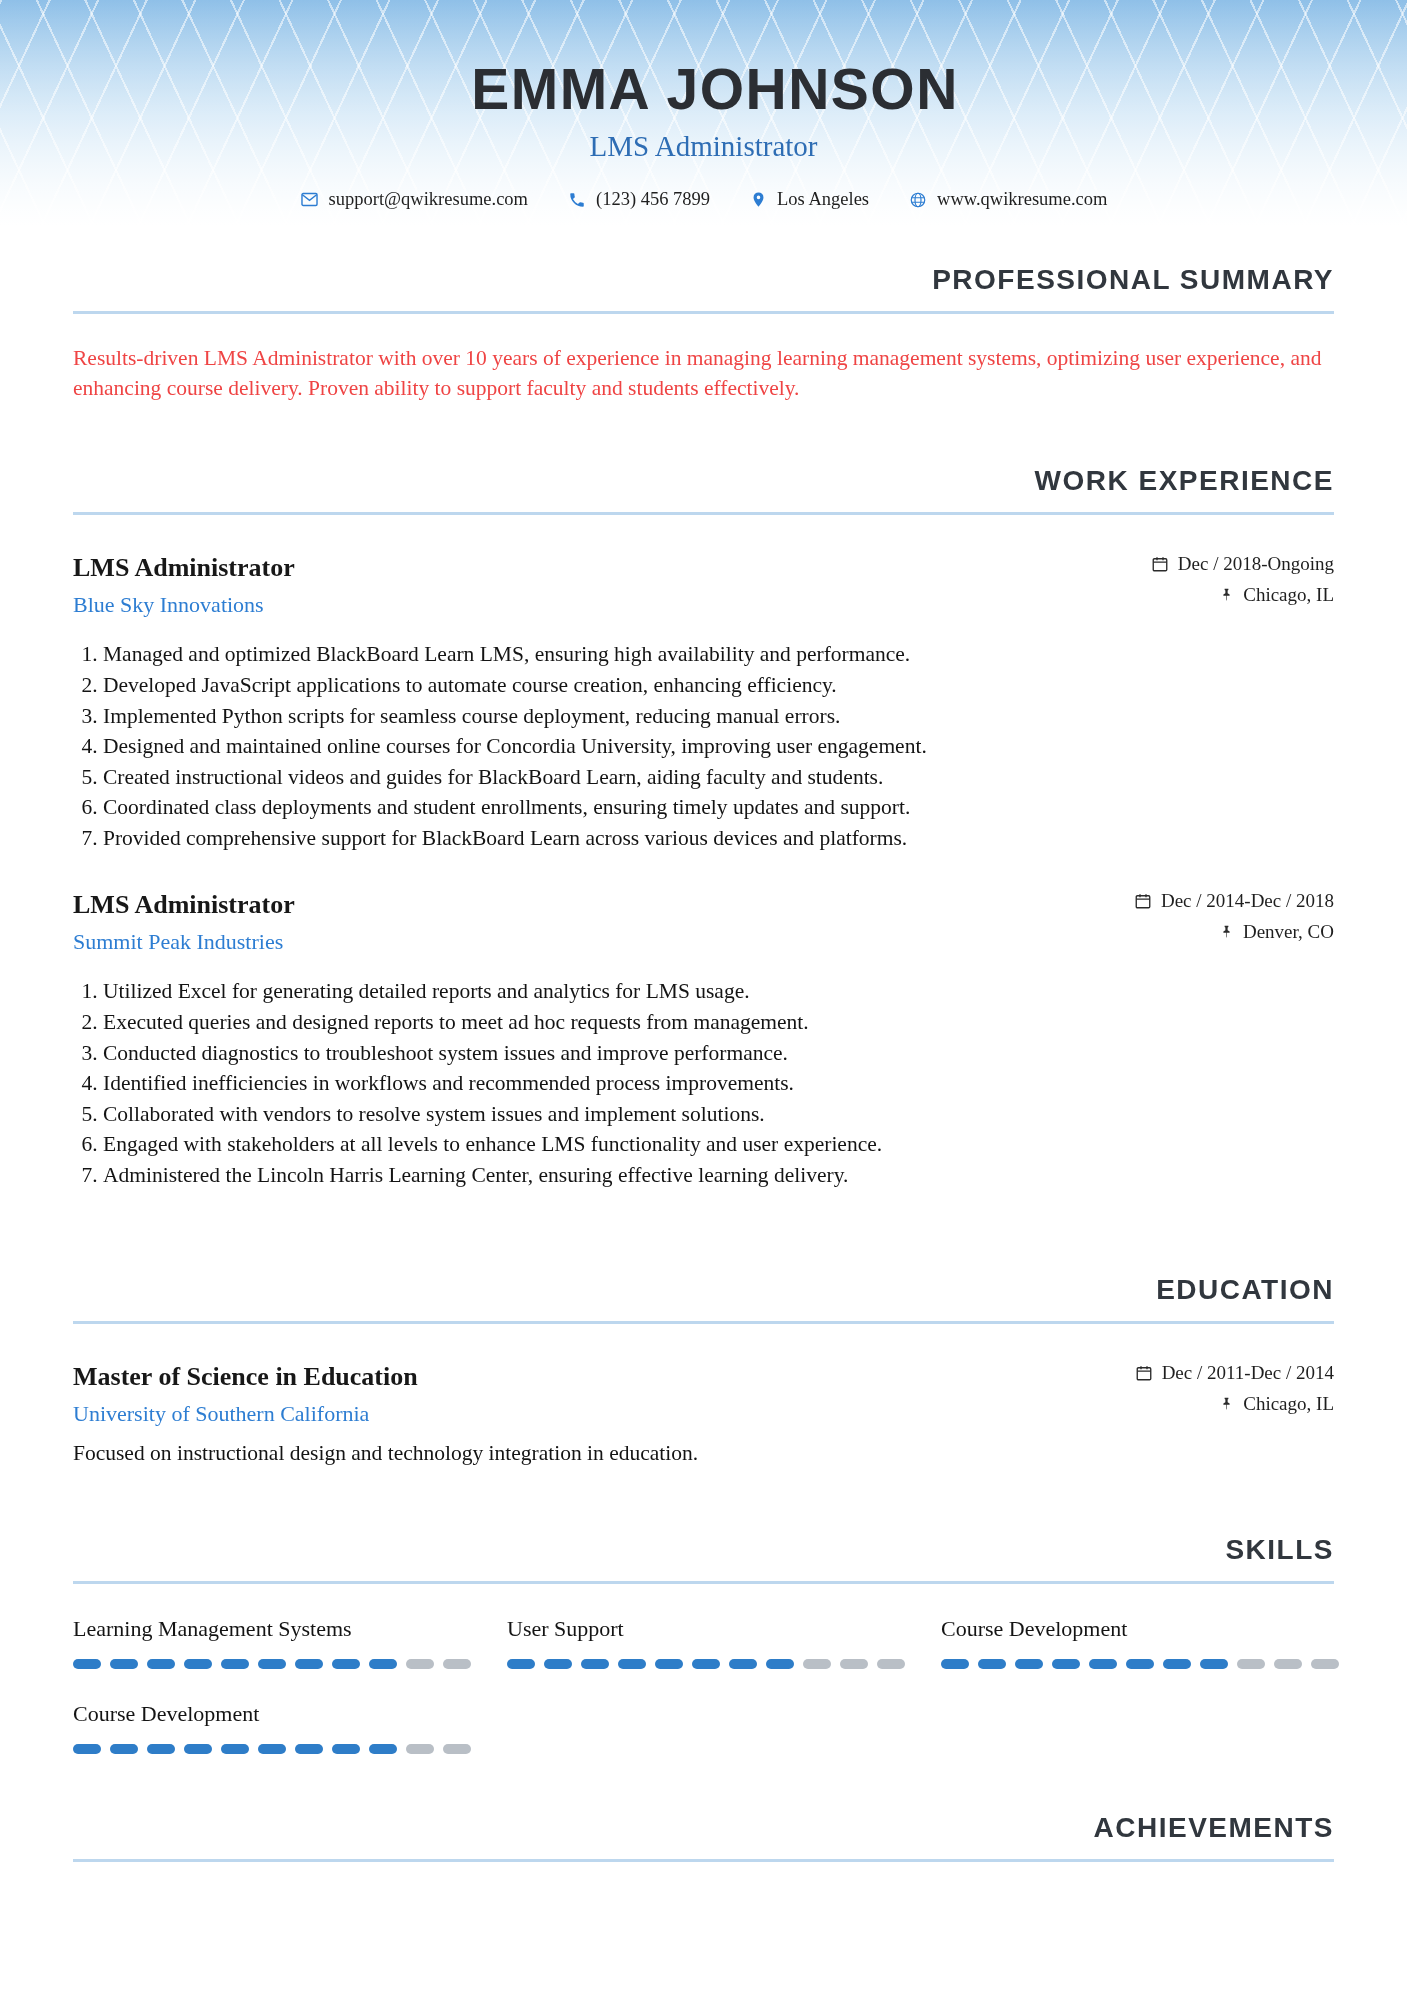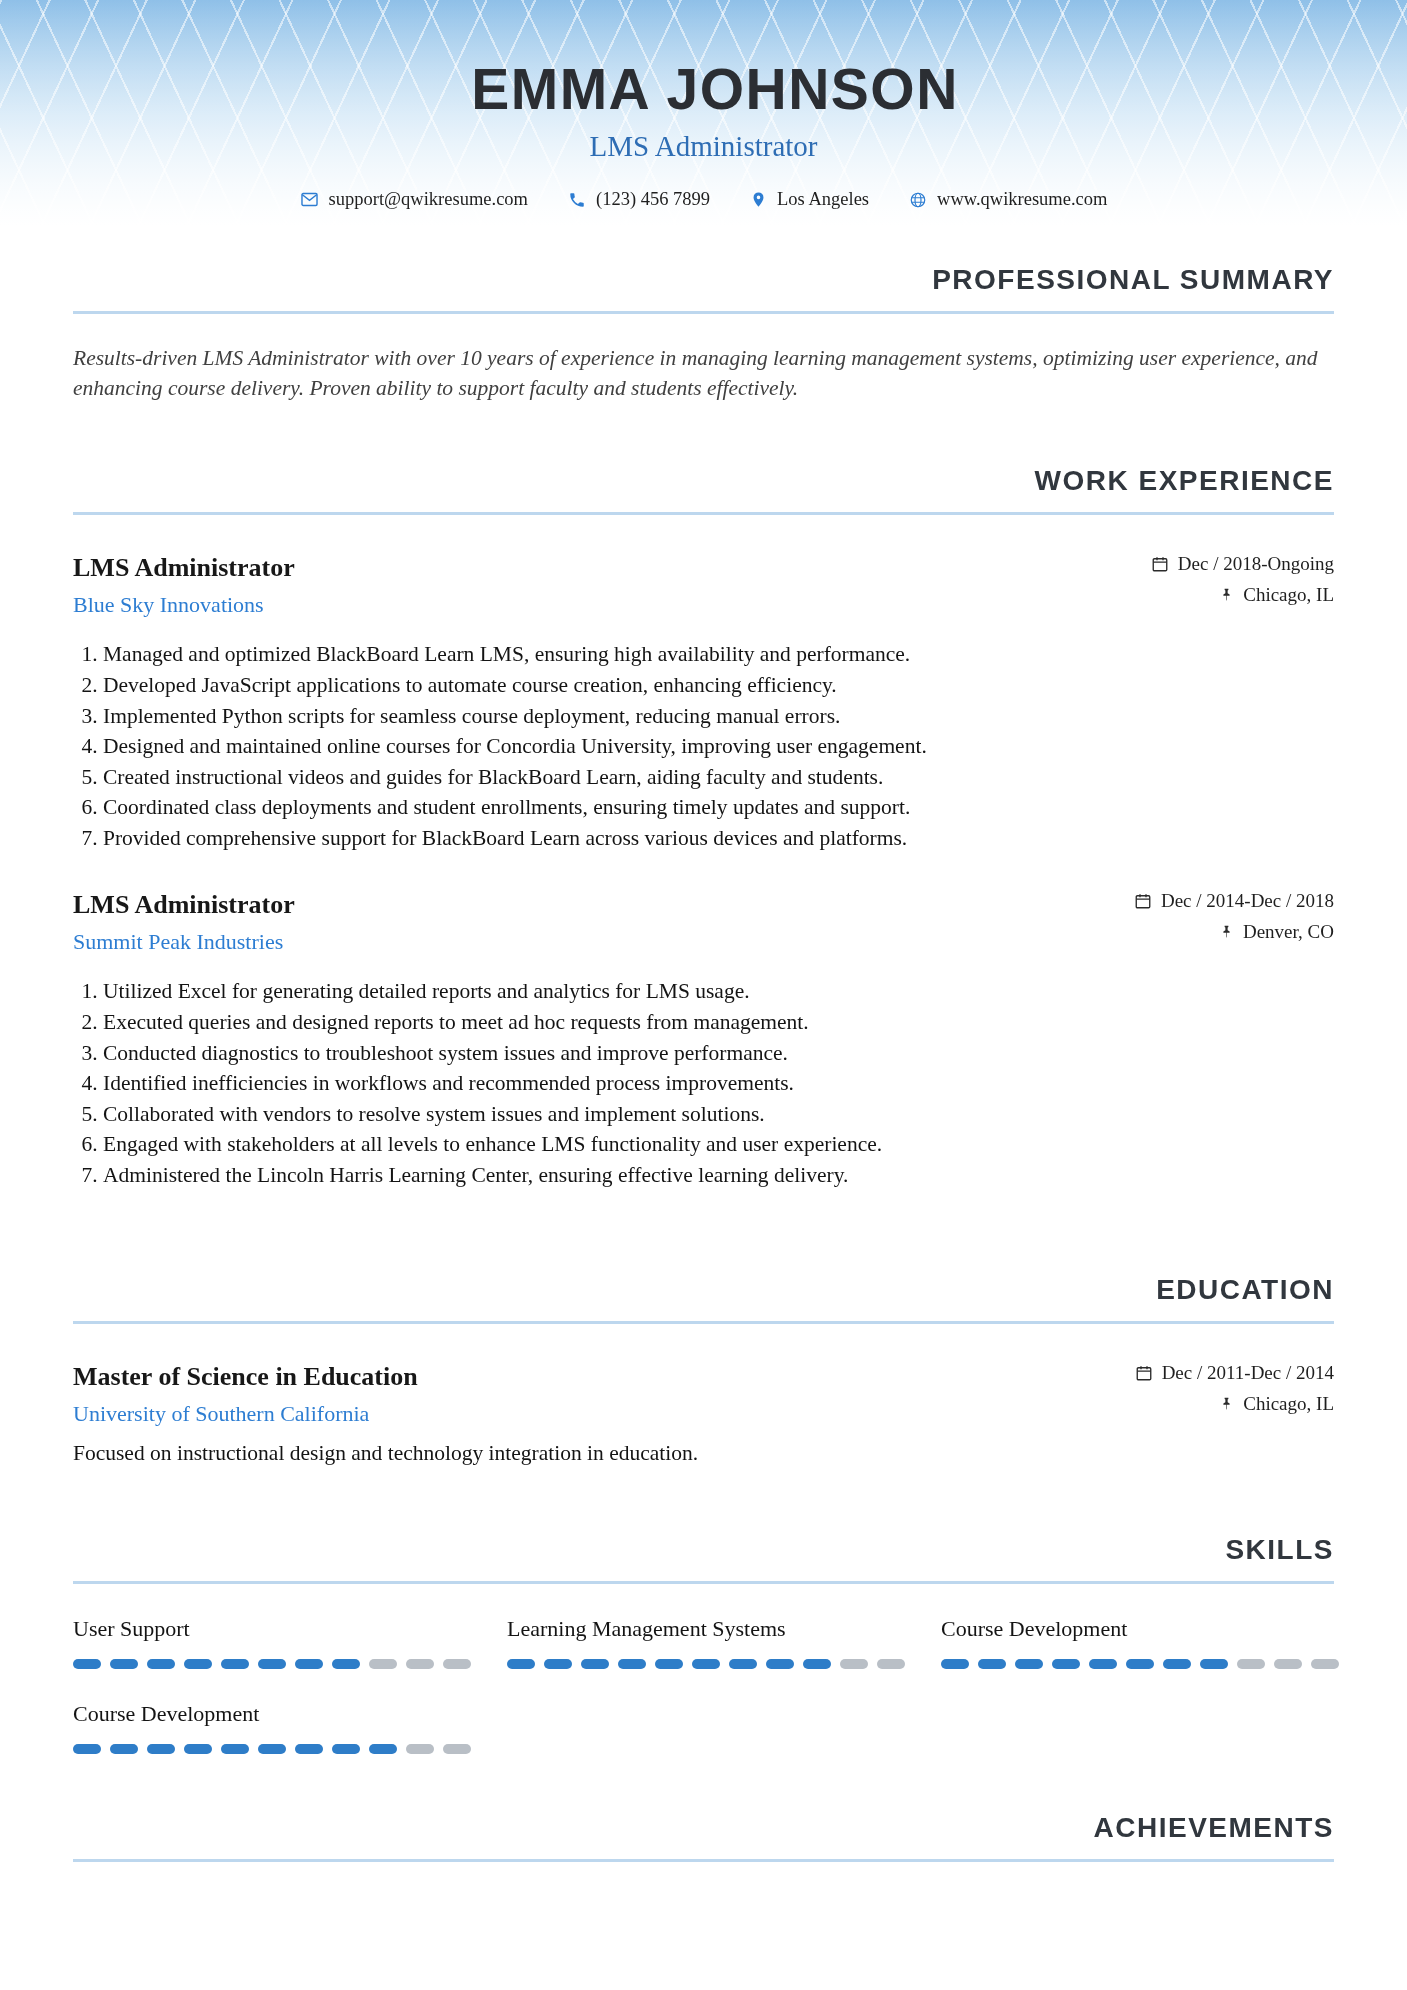--- a/index.html
+++ b/index.html
@@ -63,22 +63,21 @@
     text-align: right;
     color: #31373e;
   }
   .rule { height: 3px; background: #bdd7ee; margin-top: 15px; }
 
   .section-summary { margin-top: 28px; }
   .summary-text {
     margin: 30px 0 0;
     font-size: 21.5px;
     line-height: 1.38;
-    color: #404040;
-    font-style: italic;
+    color: #ef4444;
   }
 
   
   .section-work { margin-top: 62px; }
   .job { margin-top: 38px; }
   .job-head { display: flex; justify-content: space-between; align-items: flex-start; }
   .job-title-text { margin: 0; font-size: 26px; font-weight: 700; color: #181818; }
   .company { margin-top: 9px; font-size: 22px; color: #2d7dd2; }
   .job-right { text-align: right; }
   .meta {
@@ -264,47 +263,47 @@
         </div>
         <p class="edu-desc">Focused on instructional design and technology integration in education.</p>
       </article>
     </section>
 
     <section class="section-skills">
       <h2 class="section-heading">SKILLS</h2>
       <div class="rule"></div>
       <div class="skills-grid">
         <div class="skill">
+          <div class="skill-label">Learning Management Systems</div>
+          <div class="skill-bar">
+              <span class="dash filled"></span>
+              <span class="dash filled"></span>
+              <span class="dash filled"></span>
+              <span class="dash filled"></span>
+              <span class="dash filled"></span>
+              <span class="dash filled"></span>
+              <span class="dash filled"></span>
+              <span class="dash filled"></span>
+              <span class="dash filled"></span>
+              <span class="dash"></span>
+              <span class="dash"></span>
+            </div>
+        </div>
+        <div class="skill">
           <div class="skill-label">User Support</div>
           <div class="skill-bar">
               <span class="dash filled"></span>
               <span class="dash filled"></span>
               <span class="dash filled"></span>
               <span class="dash filled"></span>
               <span class="dash filled"></span>
               <span class="dash filled"></span>
               <span class="dash filled"></span>
               <span class="dash filled"></span>
               <span class="dash"></span>
-              <span class="dash"></span>
-              <span class="dash"></span>
-            </div>
-        </div>
-        <div class="skill">
-          <div class="skill-label">Learning Management Systems</div>
-          <div class="skill-bar">
-              <span class="dash filled"></span>
-              <span class="dash filled"></span>
-              <span class="dash filled"></span>
-              <span class="dash filled"></span>
-              <span class="dash filled"></span>
-              <span class="dash filled"></span>
-              <span class="dash filled"></span>
-              <span class="dash filled"></span>
-              <span class="dash filled"></span>
               <span class="dash"></span>
               <span class="dash"></span>
             </div>
         </div>
         <div class="skill">
           <div class="skill-label">Course Development</div>
           <div class="skill-bar">
               <span class="dash filled"></span>
               <span class="dash filled"></span>
               <span class="dash filled"></span>

